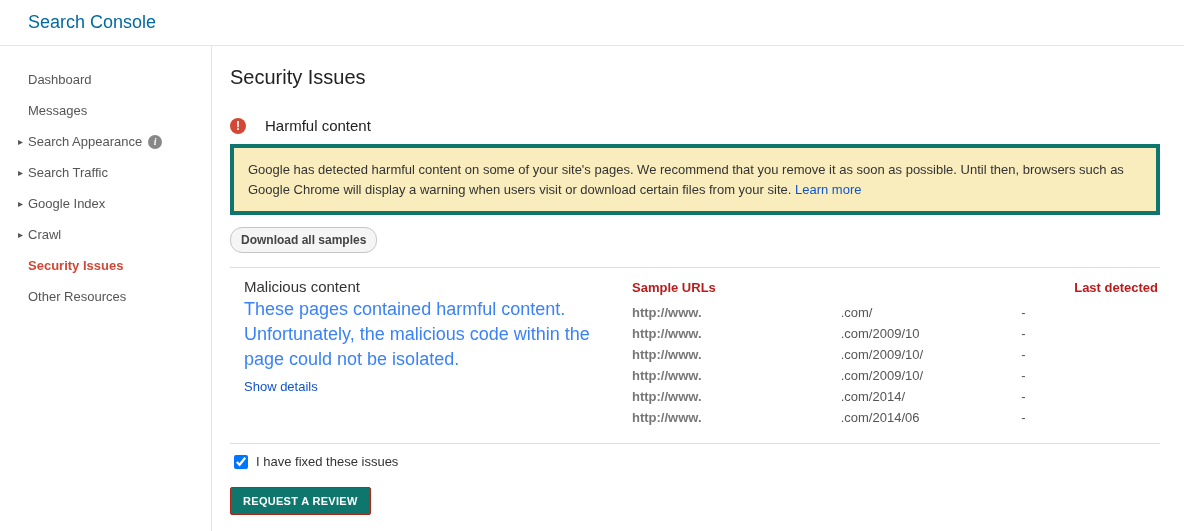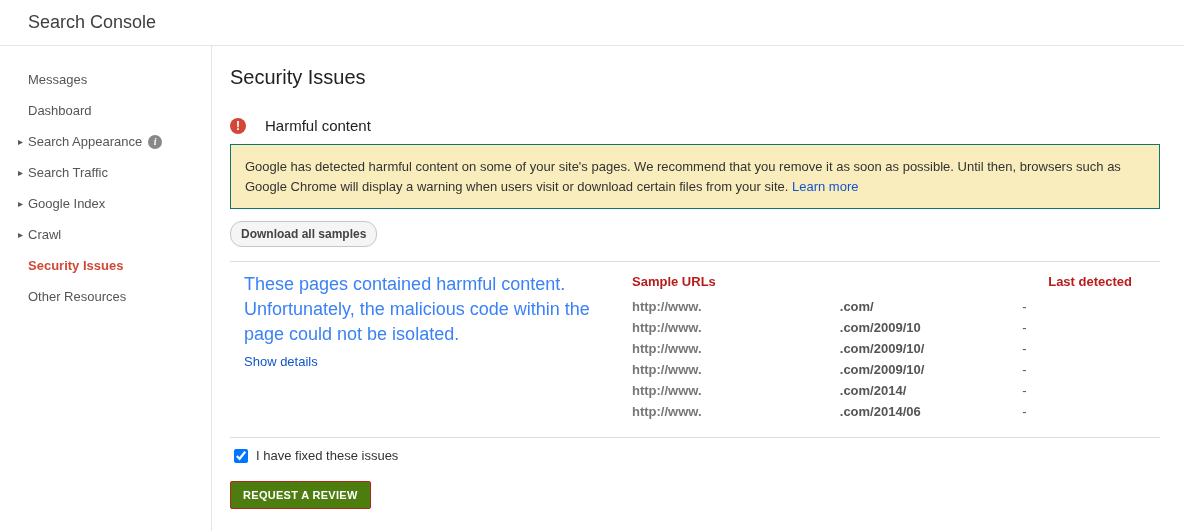--- a/index.html
+++ b/index.html
@@ -1,78 +1,78 @@
 <!DOCTYPE html>
 <html><head>
 <meta charset="utf-8">
 <style>
   * { box-sizing: border-box; margin: 0; padding: 0; }
   body { font-family: Arial, Helvetica, sans-serif; font-size: 13px; color: #222; background: #fff; width: 1184px; }
   
   .topbar { padding: 12px 0 12px 28px; border-bottom: 1px solid #e5e5e5; }
-  .brand { color: #404040; font-size: 18px; font-weight: normal; }
+  .brand { color: #0369a1; font-size: 18px; font-weight: normal; }
   
   .container { display: flex; }
   .sidebar { width: 212px; border-right: 1px solid #e5e5e5; padding-top: 18px; min-height: 480px; }
   .main { flex: 1; padding: 20px 24px 24px 18px; }
   
   .side-item { display: flex; align-items: center; padding: 8px 8px 8px 18px; font-size: 13px; color: #555; cursor: pointer; }
   .side-item.indent { padding-left: 28px; }
   .side-item.active { color: #d14836; font-weight: bold; }
   .side-item .caret { width: 8px; display: inline-block; margin-right: 2px; color: #555; font-size: 10px; }
   .side-item .info-ic { display:inline-flex; align-items:center; justify-content:center; width:14px; height:14px; border-radius:50%; background:#888; color:#fff; font-size:10px; font-weight:bold; margin-left:6px; font-family: Georgia, serif; font-style: italic; }
   
   h1.page-title { font-size: 20px; font-weight: normal; color: #222; margin-bottom: 28px; }
   
   .section-head { display:flex; align-items:center; gap:8px; margin-bottom: 10px; }
   .alert-ic { width:16px; height:16px; border-radius:50%; background:#d14836; color:#fff; display:flex; align-items:center; justify-content:center; font-size:12px; font-weight:bold; }
   .section-title { font-size: 15px; color:#222;margin-left:11px; }
   
-  .notice { background:#f9edbe; border:1px solid #0f766e; padding:12px 14px; font-size:13px; color:#333; line-height:1.5; margin-bottom:12px; }
+  .notice { background:#f9edbe; border:4px solid #0f766e; padding:12px 14px; font-size:13px; color:#333; line-height:1.5; margin-bottom:12px; }
   .notice a { color:#1155cc; text-decoration:none; }
   
   .dl-btn { background:#f5f5f5; border:1px solid #c6c6c6; padding:5px 10px; font-size:12px; color:#444; cursor:pointer; font-weight:bold; border-radius:12px; }
   
   .divider { border:none; border-top:1px solid #ddd; margin:14px 0 10px 0; }
   
   .issue-grid { display:flex; gap:20px; }
   .issue-left { flex: 0 0 380px; padding-left:14px; }
   .issue-title { font-size:15px; color:#333; margin-bottom:2px; }
   .issue-desc { font-size:18px; color:#3b82f6; line-height:1.4; }
   .show-details { color:#1155cc; font-size:13px; cursor:pointer; display:inline-block; margin-top:6px; }
   
   .issue-right { flex:1; }
   .tbl { width:100%; font-size:13px; }
   .tbl th { text-align:left; color:#b91c1c; font-weight:bold; padding-bottom:6px; }
   .tbl td { color:#777; padding:2px 0; }
   .tbl .scheme { color:#777;font-weight:bold; }
-  .tbl td.path { color:#555; padding-left:70px;font-weight:bold; }
+  .tbl td.path { color:#555; padding-left:70px; }
   .tbl td.last { color:#555; text-align:left; }
-  .tbl th.last-h { text-align:center; }
+  .tbl th.last-h { text-align:right; }
   
   .fixed-row { display:flex; align-items:center; gap:8px; padding-left:4px;}
   .fixed-row input { width:14px; height:14px; }
   .fixed-row label { font-size:13px; color:#333; }
   
-  .req-btn { background:#4d7c0f; color:#fff; border:1px solid #b0281a; padding:7px 12px; font-size:11px; font-weight:bold; cursor:pointer; margin-top:18px; border-radius:2px; letter-spacing:0.3px; }
+  .req-btn { background:#0f766e; color:#fff; border:1px solid #b0281a; padding:7px 12px; font-size:11px; font-weight:bold; cursor:pointer; margin-top:18px; border-radius:2px; letter-spacing:0.3px; }
 </style>
 </head>
 <body>
 
 <div class="topbar">
   <span class="brand">Search Console</span>
 </div>
 
 <div class="container">
   <nav class="sidebar">
     <div class="side-item indent">
-      <span>Messages</span>
+      <span>Dashboard</span>
     </div>
     <div class="side-item indent">
-      <span>Dashboard</span>
+      <span>Messages</span>
     </div>
     <div class="side-item">
       <span class="caret">▸</span>
       <span>Search Appearance</span>
       <span class="info-ic">i</span>
     </div>
     <div class="side-item">
       <span class="caret">▸</span>
       <span>Search Traffic</span>
     </div>
@@ -103,20 +103,21 @@
     <div class="notice">
       <span>Google has detected harmful content on some of your site's pages. We recommend that you remove it as soon as possible. Until then, browsers such as Google Chrome will display a warning when users visit or download certain files from your site. </span><a href="#">Learn more</a>
     </div>
 
     <button class="dl-btn">Download all samples</button>
 
     <hr class="divider">
 
     <div class="issue-grid">
       <div class="issue-left">
+        <div class="issue-title">Malicious content</div>
         <div class="issue-desc">These pages contained harmful content. Unfortunately, the malicious code within the page could not be isolated.</div>
         <span class="show-details">Show details</span>
       </div>
       <div class="issue-right">
         <table class="tbl">
           <thead>
             <tr>
               <th>Sample URLs</th>
               <th></th>
               <th class="last-h">Last detected</th>

